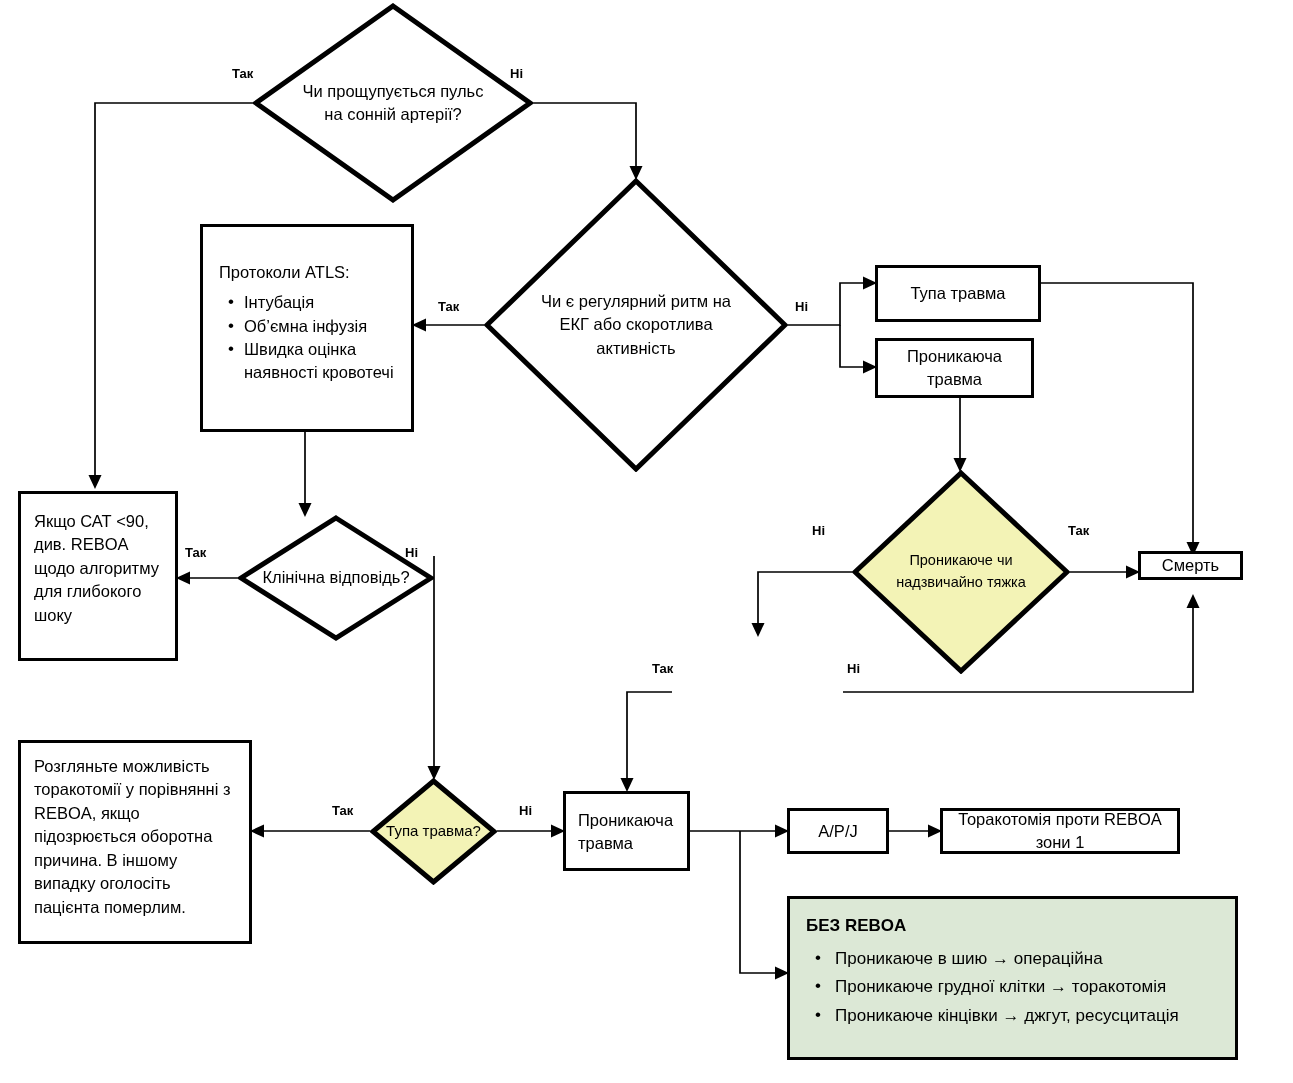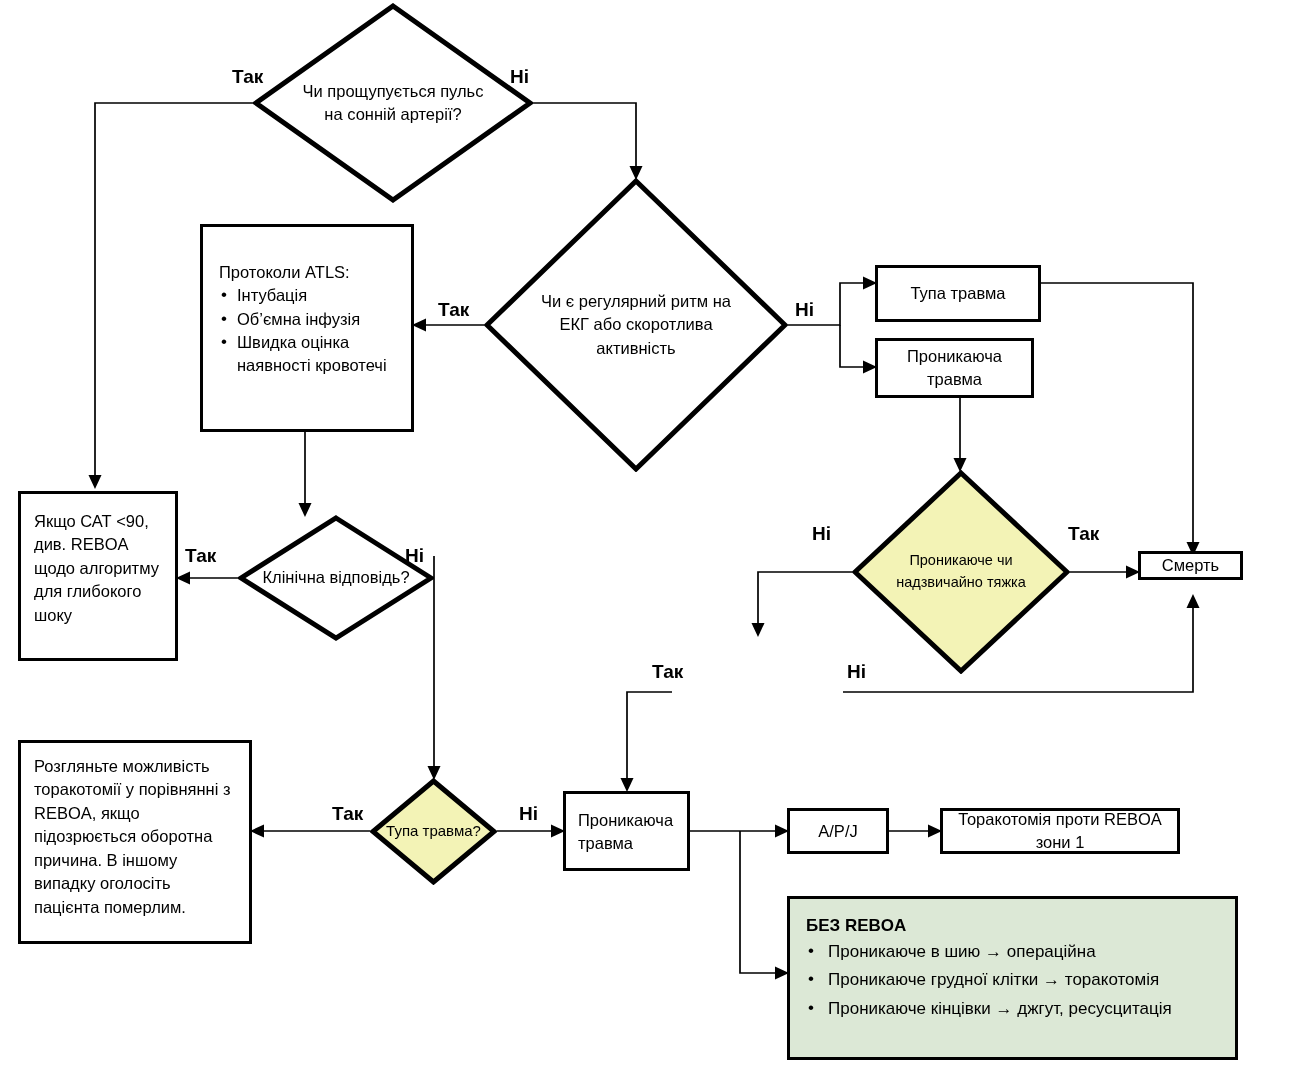--- a/index.html
+++ b/index.html
@@ -17,23 +17,23 @@
   .rect.topalign{align-items:flex-start;}
 
   
   .diamond{display:flex;align-items:center;justify-content:center;}
   .diamond .dshape{position:absolute;left:0;top:0;width:100%;height:100%;}
   .diamond .dtext{position:relative;z-index:2;text-align:center;font-size:16.5px;
                   color:#000;line-height:1.42;width:72%;}
   .diamond.small .dtext{font-size:14px;line-height:1.35;width:78%;}
 
   
-  .elabel{position:absolute;font-size:19px;font-weight:bold;color:#000;white-space:nowrap;}
+  .elabel{position:absolute;font-size:13px;font-weight:bold;color:#000;white-space:nowrap;}
 
-  ul.bul{margin:0;padding:0;list-style:none;}
+  ul.bul{margin:7px;padding:0;list-style:none;}
   ul.bul li{position:relative;padding-left:18px;margin:0 0 1px 0;}
   ul.bul li:before{content:"\2022";position:absolute;left:2px;top:-1px;font-size:17px;}
   .boxttl{font-weight:bold;}
   .greenbox{border:3px solid #000;background:#DCE8D6;padding:14px 16px 10px 16px;
             font-size:17px;line-height:1.5;color:#000;box-sizing:border-box;}
   .greenbox ul.bul li{padding-left:22px;margin-bottom:3px;}
   .plain{font-size:16.5px;line-height:1.42;}
 </style>
 </head>
 <body>

